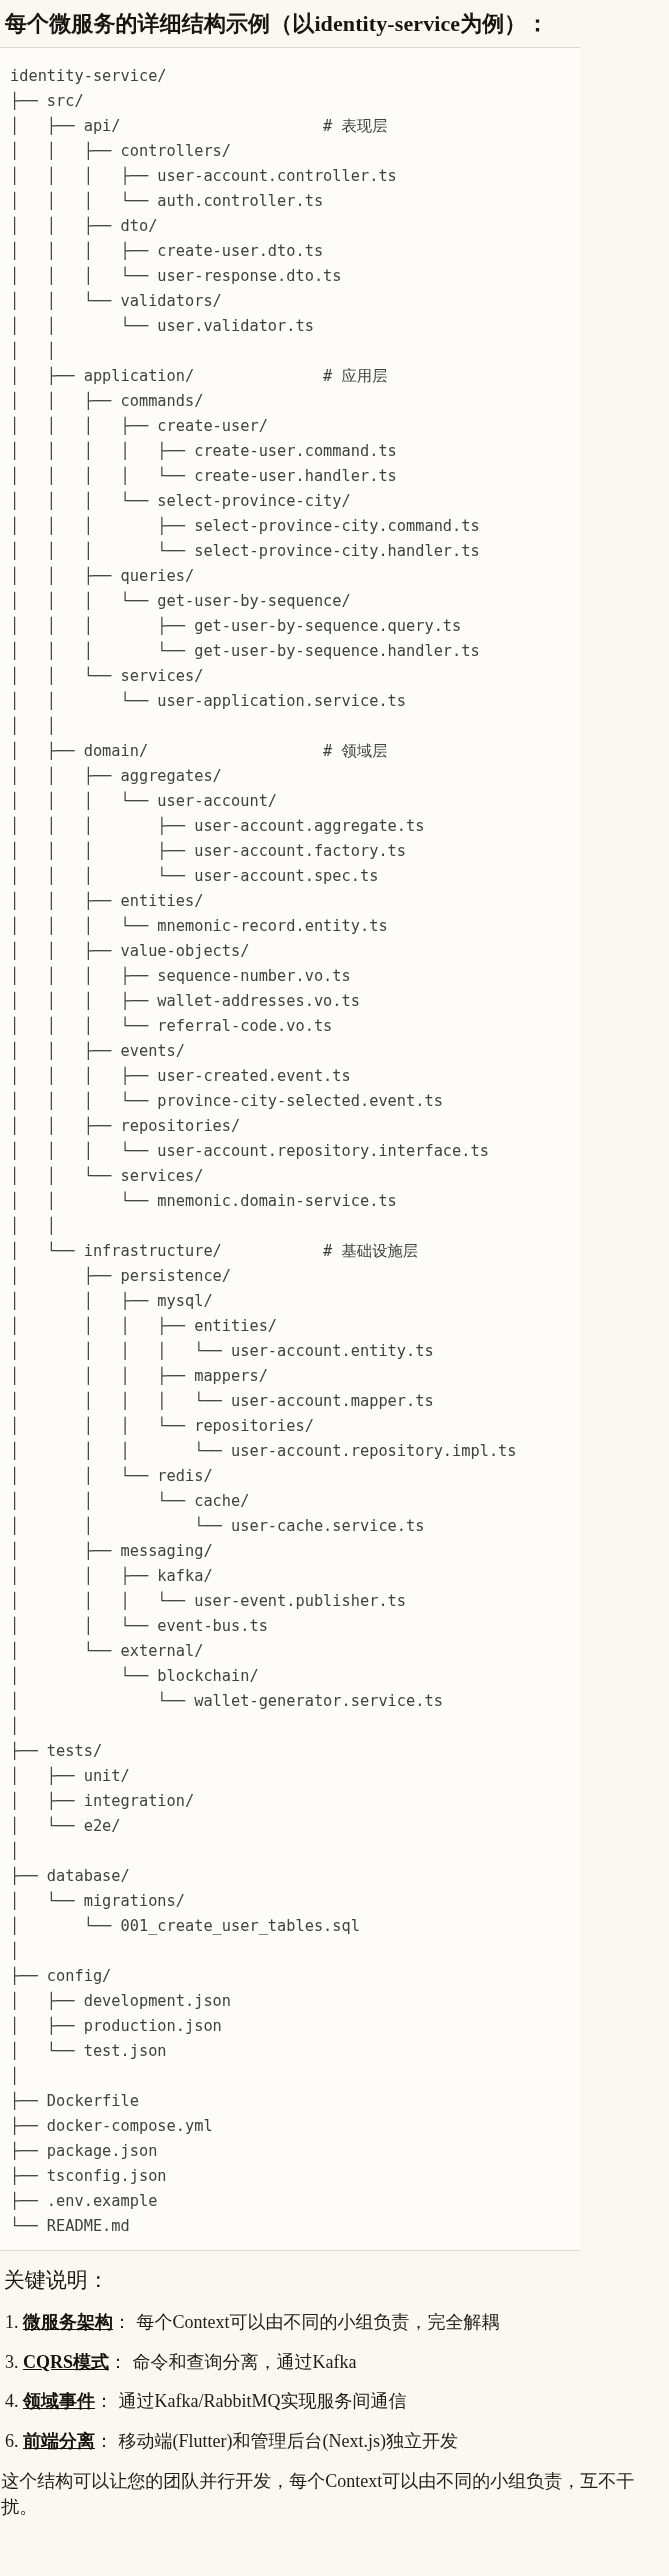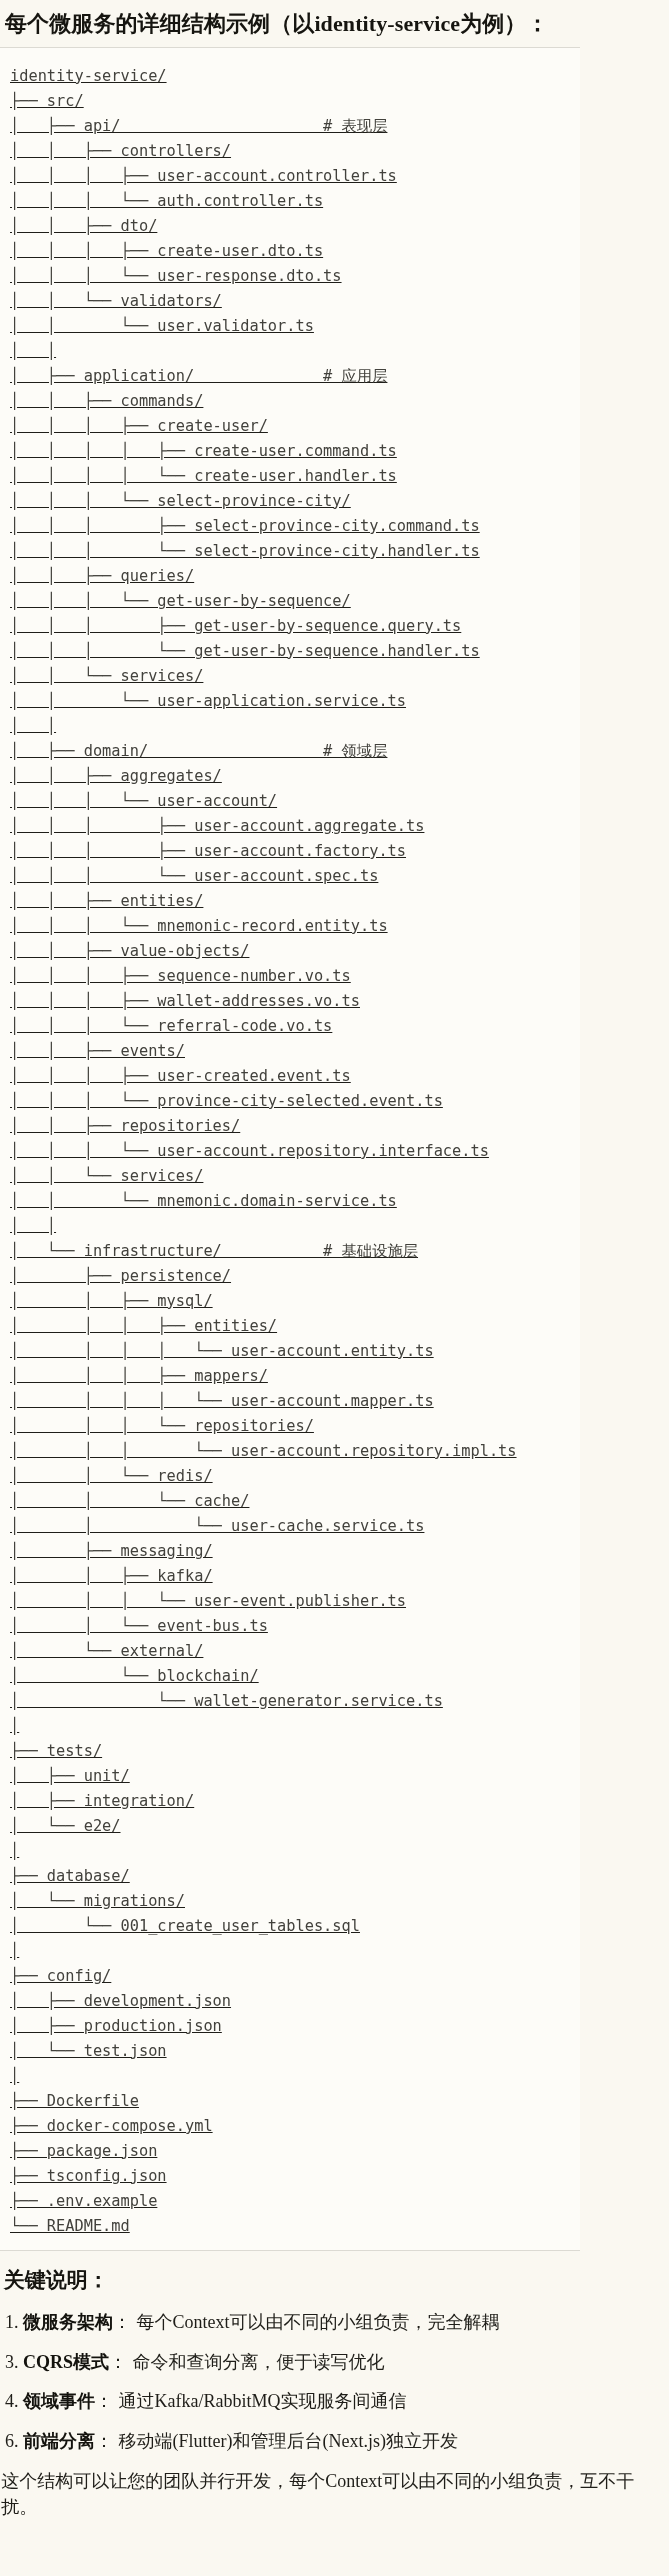--- a/index.html
+++ b/index.html
@@ -27,58 +27,58 @@
     color: #161510;
     letter-spacing: 0.1px;
   }
   .code-block {
     background: #FDFCF8;
     border-top: 0.6px solid #DCDAD3;
     border-bottom: 0.6px solid #DCDAD3;
     padding: 16.3px 10px 11.3px 10px;
     box-sizing: border-box;
     width: 580px;
-    text-decoration: underline;
   }
   .code-block pre {
     margin: 0;
     font-family: "DejaVu Sans Mono", "Liberation Mono", monospace;
     font-size: 15.3px;
     line-height: 25px;
     color: #42413C;
     white-space: pre;
   }
   .notes {
     padding: 0 5px 0 1.3px;
   }
   .notes-heading {
     margin: 16.3px 0 0 2.5px;
     font-size: 21px;
     line-height: 27.5px;
-    font-weight: 700;
+    font-weight: 400;
     color: #161510;
   }
   .notes-list {
     list-style: none;
     margin: 13.8px 0 0 0;
     padding: 0;
   }
   .notes-list li {
     margin: 0 0 13.8px 3.8px;
     font-size: 18px;
     line-height: 26px;
     color: #1F1E19;
   }
   .item-num {
     display: inline-block;
     margin-right: 4.4px;
   }
   .item-term {
     font-weight: 700;
     color: #14130E;
+    text-decoration: underline;
   }
   .item-sep {
     margin-right: 5.6px;
   }
   .notes-footer {
     margin: 12.5px 0 7.5px 0;
     font-size: 18px;
     line-height: 26px;
     color: #1F1E19;
   }
@@ -183,21 +183,21 @@
   <div class="notes">
     <h2 class="notes-heading">关键说明：</h2>
 
     <ol class="notes-list">
   <li>
     <span class="item-num">1.</span><span class="item-term">微服务架构</span><span class="item-sep">：</span><span class="item-desc">每个Context可以由不同的小组负责，完全解耦</span>
   </li>
 
 
   <li>
-    <span class="item-num">3.</span><span class="item-term">CQRS模式</span><span class="item-sep">：</span><span class="item-desc">命令和查询分离，便于读写优化</span>
+    <span class="item-num">3.</span><span class="item-term">CQRS模式</span><span class="item-sep">：</span><span class="item-desc">命令和查询分离，通过Kafka</span>
   </li>
 
   <li>
     <span class="item-num">4.</span><span class="item-term">领域事件</span><span class="item-sep">：</span><span class="item-desc">通过Kafka/RabbitMQ实现服务间通信</span>
   </li>
 
 
   <li>
     <span class="item-num">6.</span><span class="item-term">前端分离</span><span class="item-sep">：</span><span class="item-desc">移动端(Flutter)和管理后台(Next.js)独立开发</span>
   </li>

